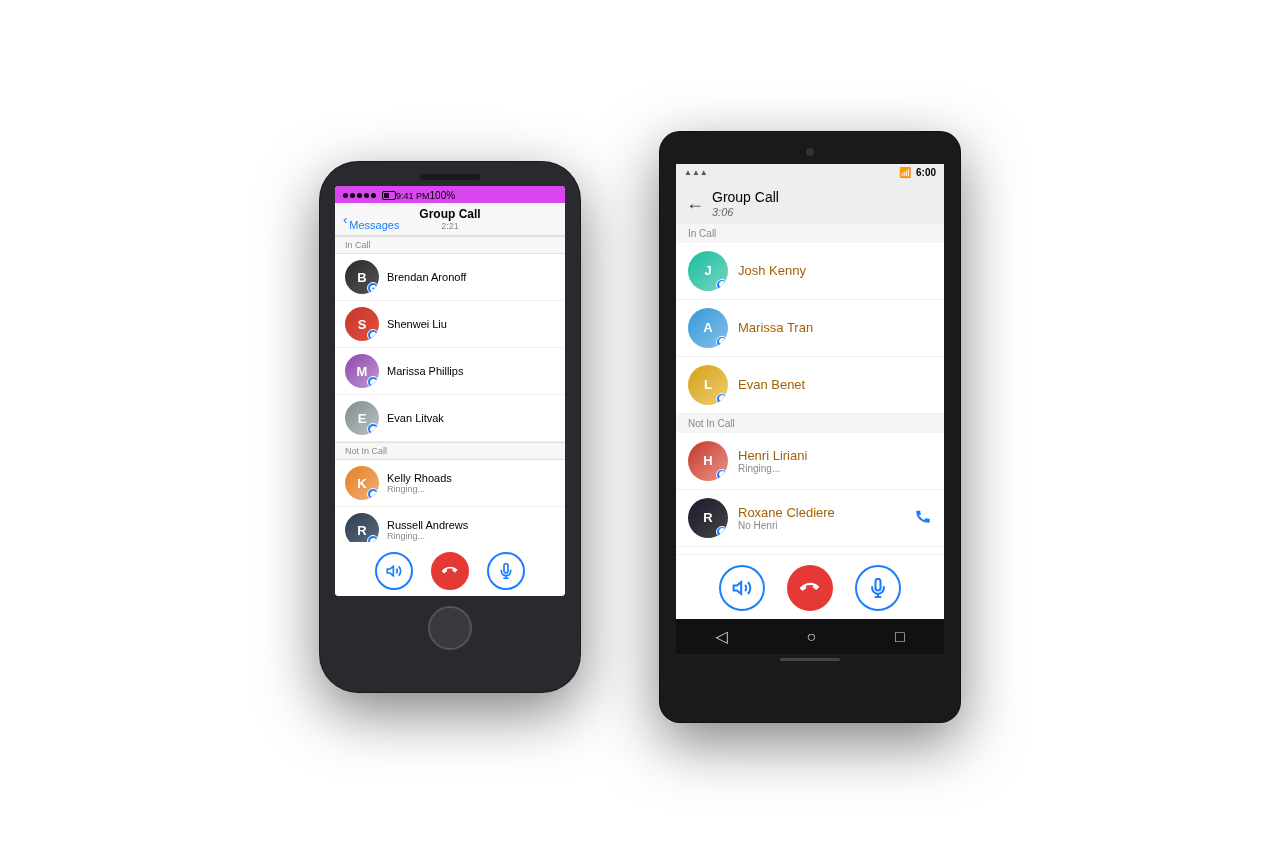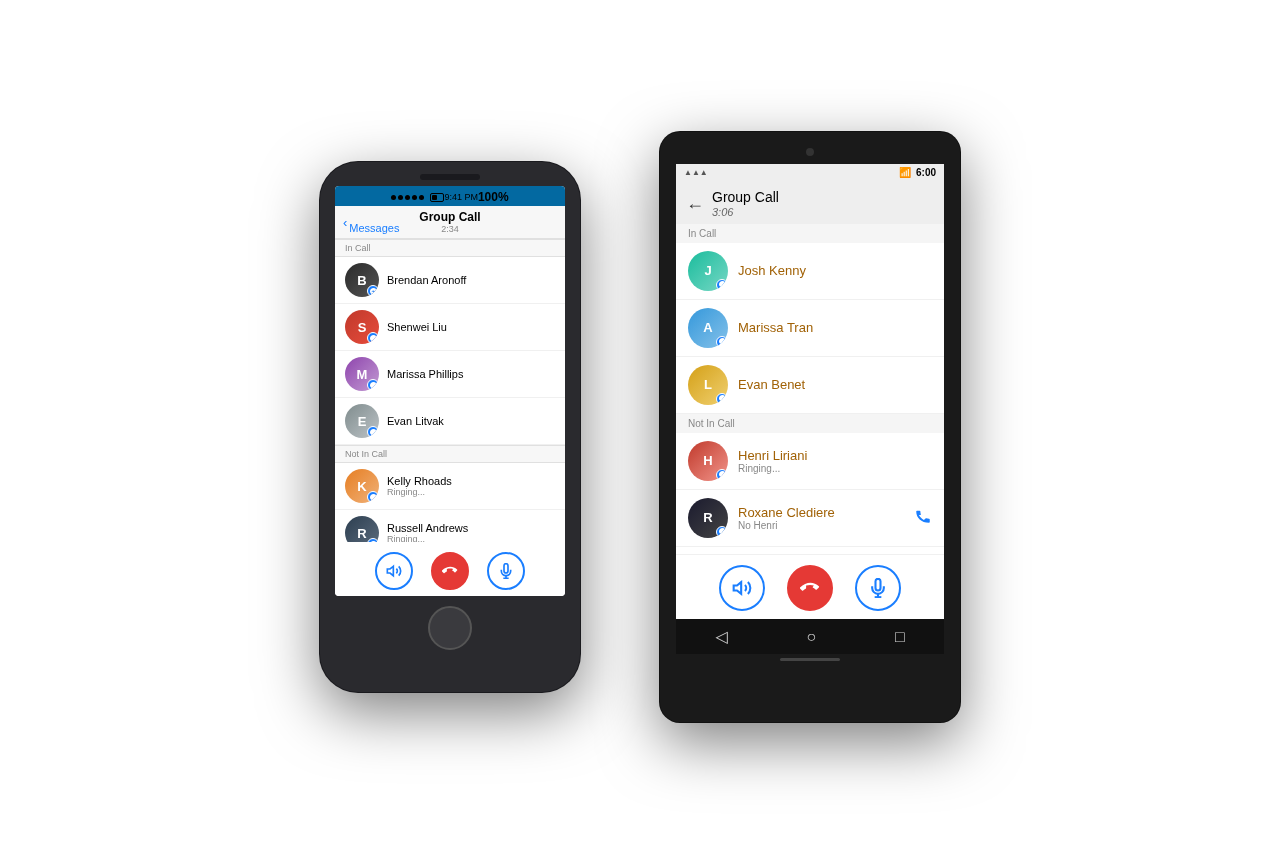--- a/index.html
+++ b/index.html
@@ -45,23 +45,23 @@
     }
     .iphone-home-btn {
       width: 44px;
       height: 44px;
       border-radius: 50%;
       border: 2px solid #555;
       margin-top: 10px;
       background: #3a3a3e;
     }
     .iphone-status-bar {
-      background: #0369a1;
-      display: flex;
-      justify-content: center;
+      background: #d946ef;
+      display: flex;
+      justify-content: flex-start;
       align-items: center;
       padding: 4px 8px 2px;
       font-size: 9px;
       color: #000;
     }
     .iphone-status-dots {
       display: flex; gap: 2px; align-items: center;
     }
     .iphone-status-dots span {
       width: 5px; height: 5px; background: #000; border-radius: 50%;
@@ -353,31 +353,31 @@
         <span></span>
           <span></span>
           <span></span>
           <span></span>
           <span></span>
         <span style="width:14px;height:9px;border-radius:2px;background:transparent;border:1.5px solid #000;margin-left:4px;display:inline-block;position:relative;">
           <span style="position:absolute;left:1px;top:1px;right:3px;bottom:1px;background:#000;border-radius:1px;"></span>
         </span>
       </div>
       <span>9:41 PM</span>
-      <span style="font-size:12px;font-weight:bold;">100%</span>
+      <span style="font-size:10px;">100%</span>
     </div>
 
     <div class="iphone-nav-bar">
       <div class="iphone-nav-back">
         <span style="font-size:13px;">‹</span>
         <span style="color:#1a7eff;font-size:11px;margin-top:12px;">Messages</span>
       </div>
       <div>
         <div class="iphone-nav-title">Group Call</div>
-        <div class="iphone-nav-subtitle">2:34</div>
+        <div class="iphone-nav-subtitle">2:21</div>
       </div>
     </div>
 
     <div class="iphone-list">
       <div class="iphone-section-header">In Call</div>
 
       <div class="iphone-list-item">
         <div class="avatar av-brendan">
           <div class="avatar-letter">B</div>
           <div class="messenger-badge">

